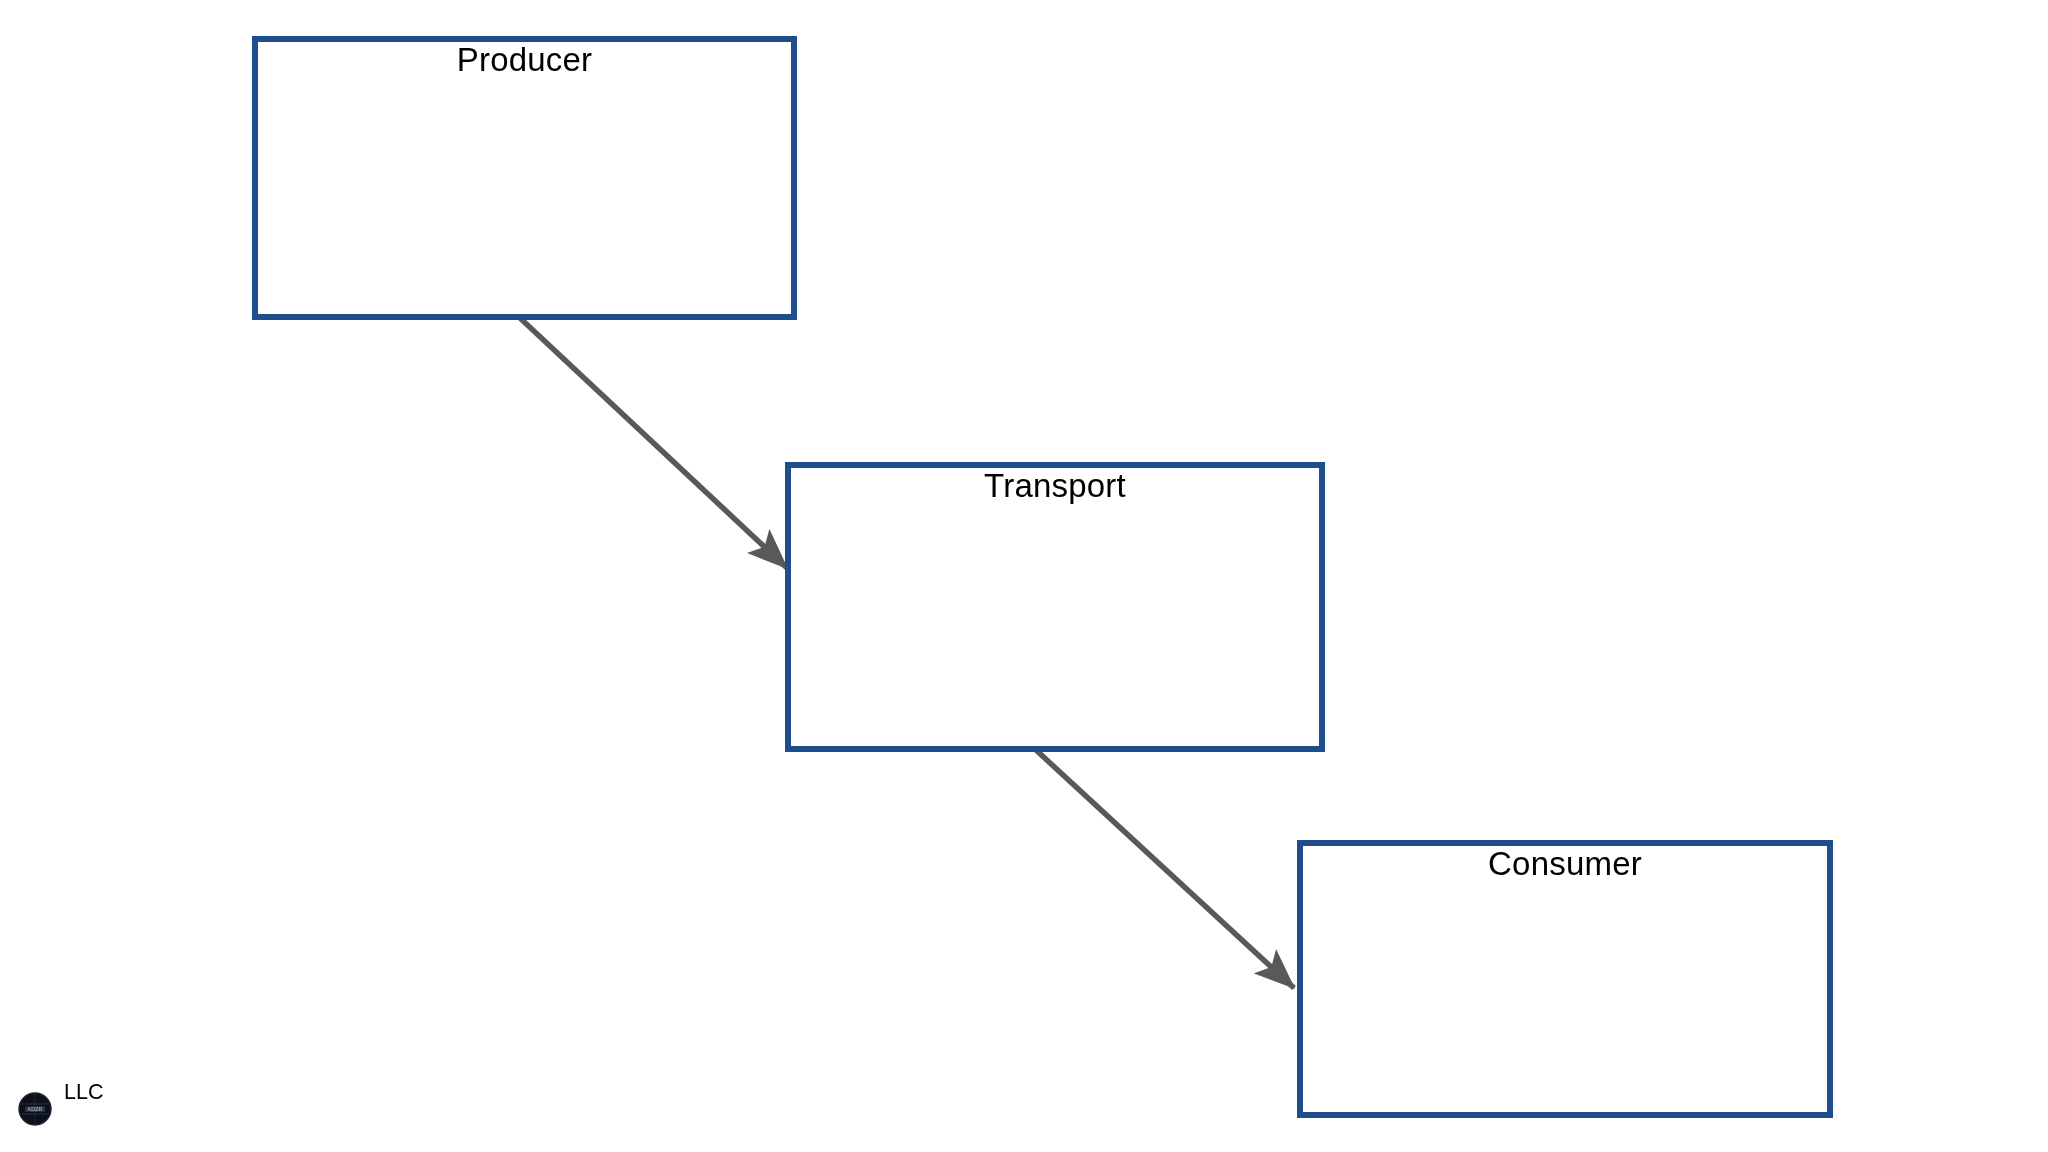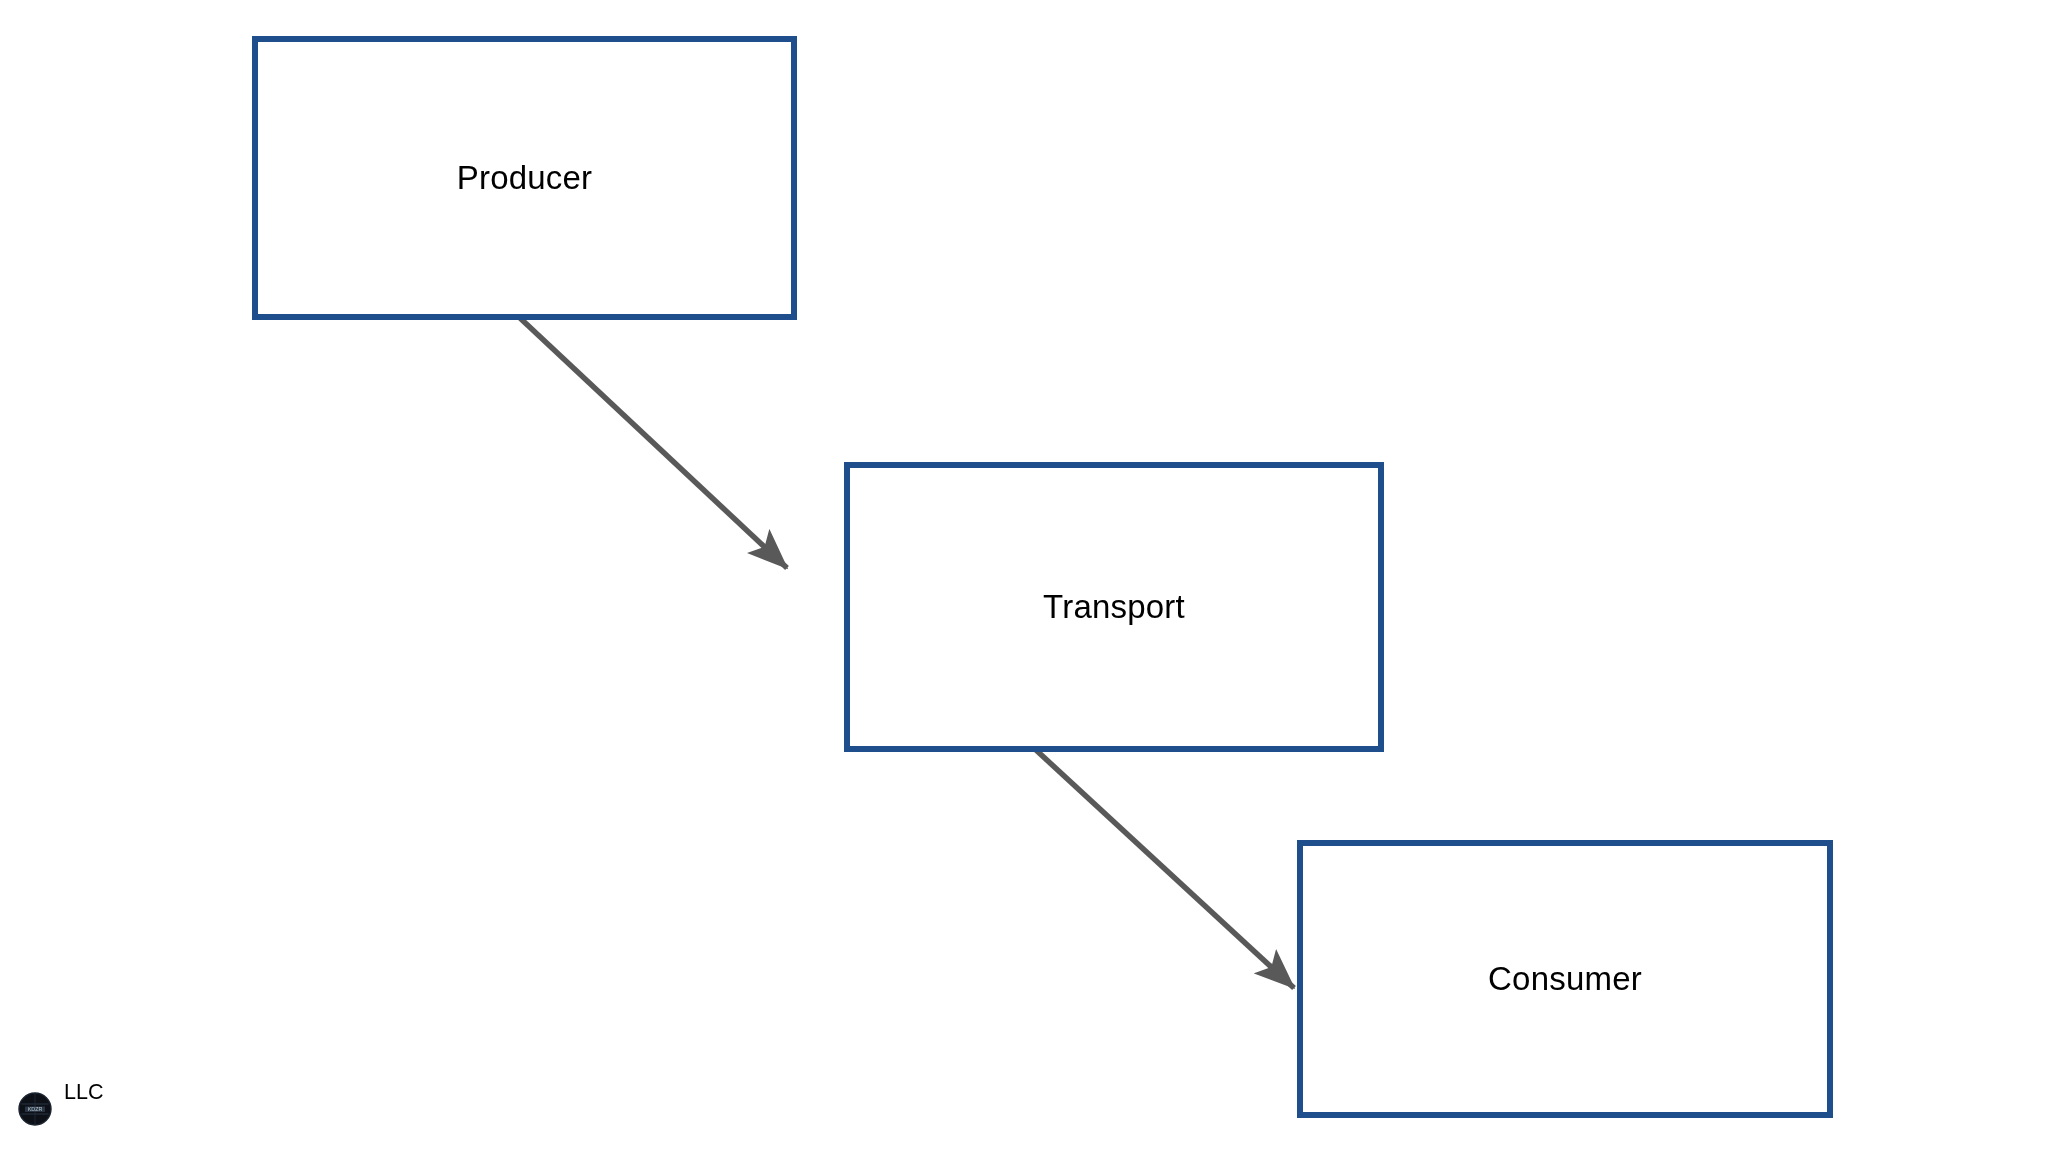--- a/index.html
+++ b/index.html
@@ -24,34 +24,33 @@
     width: 2048px;
     height: 1152px;
     pointer-events: none;
   }
   .node {
     position: absolute;
     box-sizing: border-box;
     background: #ffffff;
     border: 6px solid #1F4E8C;
     display: flex;
-    align-items: center;
     justify-content: center;
   }
   .node-label {
     font-family: "Liberation Sans", sans-serif;
     font-size: 33px;
     line-height: 1.1;
     color: #000000;
     letter-spacing: 0.2px;
     white-space: nowrap;
     text-align: center;
   }
   #node-producer  { left: 252px;  top: 36px;  width: 545px; height: 284px; }
-  #node-transport { left: 844px;  top: 462px; width: 540px; height: 290px; }
+  #node-transport { left: 785px;  top: 462px; width: 540px; height: 290px; }
   #node-consumer  { left: 1297px; top: 840px; width: 536px; height: 278px; }
 
   #footer {
     position: absolute;
     left: 18px;
     top: 1078px;
     display: flex;
     align-items: flex-start;
     gap: 12px;
   }

